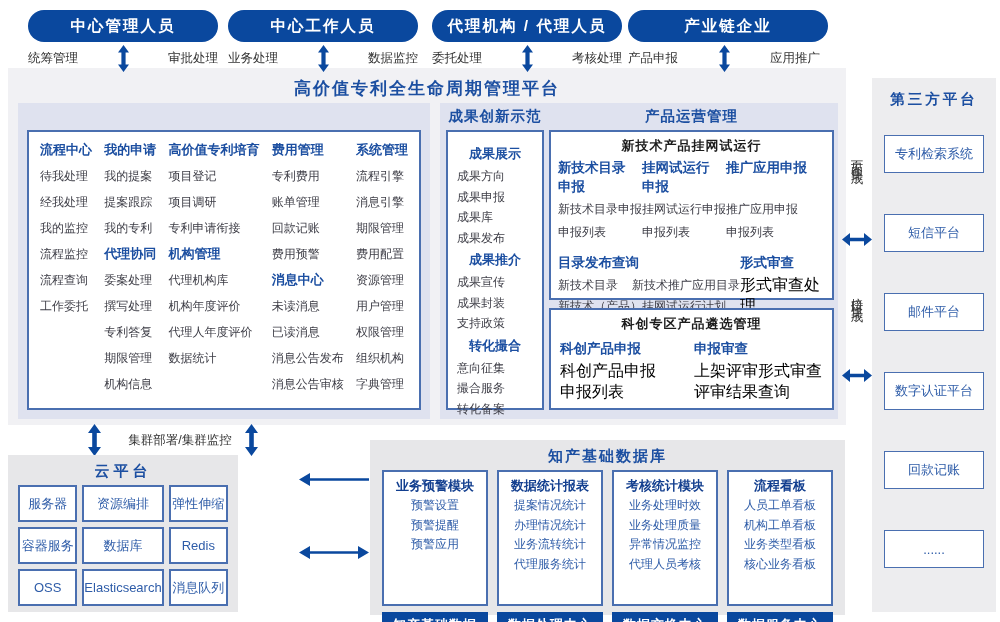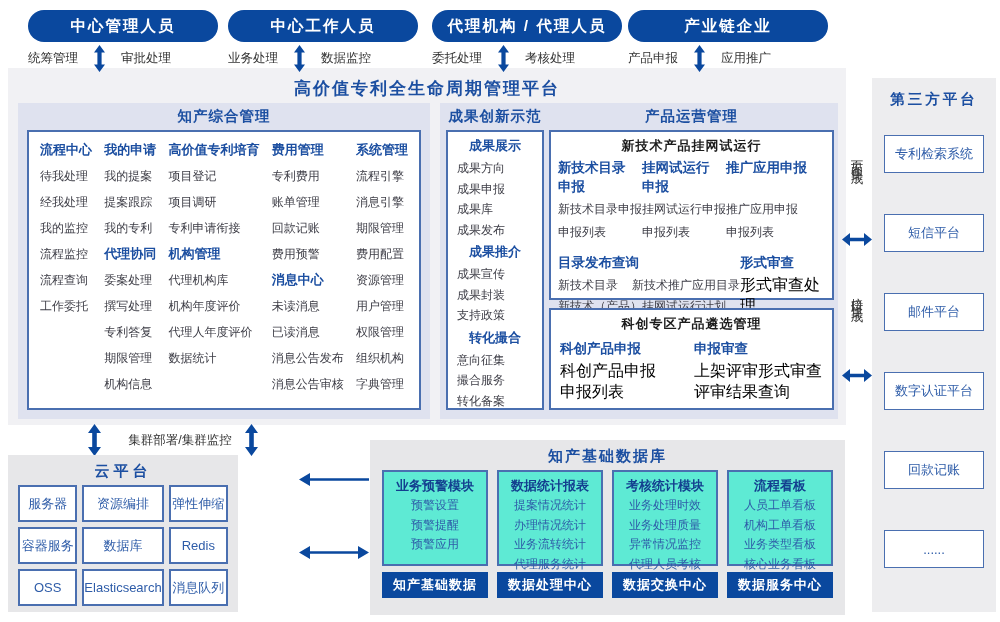--- a/index.html
+++ b/index.html
@@ -3,21 +3,21 @@
 <meta charset="utf-8">
 <style>
   html,body{margin:0;padding:0;}
   body{font-family:"Liberation Sans","DejaVu Sans",sans-serif;background:#ffffff;}
   .stage{position:relative;width:1000px;height:622px;background:#ffffff;overflow:hidden;}
 
   
   .role-hdr{position:absolute;top:10px;height:32px;background:#0a489e;color:#fff;
     font-weight:bold;font-size:15.5px;letter-spacing:2px;display:flex;align-items:center;justify-content:center;border-radius:16px;}
   #rh0{left:28px;width:190px}#rh1{left:228px;width:190px}#rh2{left:432px;width:190px}#rh3{left:628px;width:200px}
-  .role-sub{position:absolute;top:45px;height:27px;display:flex;align-items:center;justify-content:flex-start;
+  .role-sub{position:absolute;top:45px;height:27px;display:flex;align-items:center;justify-content:space-between;
     gap:16px;font-size:12.5px;color:#333;z-index:3;}
   #rs0{left:28px;width:190px}#rs1{left:228px;width:190px}#rs2{left:432px;width:190px}#rs3{left:628px;width:192px}
   .icon-wrap{display:flex;align-items:center;}
 
   
   .main-area{position:absolute;left:8px;top:68px;width:838px;height:357px;background:#f1f1f4;}
   .main-title{position:absolute;top:9px;left:0;right:0;text-align:center;color:#1c4fa1;
     font-weight:bold;font-size:17px;letter-spacing:2px;}
 
   .panel{position:absolute;top:35px;height:316px;background:#dfe2ef;}
@@ -28,21 +28,21 @@
     font-size:14.5px;letter-spacing:1px;}
   .white-box{background:#fff;border:2px solid #4a6fb0;box-sizing:border-box;}
 
   
   .z-wrap{position:absolute;left:9px;right:9px;top:27px;bottom:9px;display:flex;
     justify-content:space-between;padding:5px 11px;}
   .p-zhichan .row-h{font-size:13px;font-weight:bold;color:#1c4fa1;line-height:26px;white-space:nowrap;}
   .p-zhichan .row-i{font-size:12px;color:#3d3d46;line-height:26px;white-space:nowrap;}
 
   
-  .c-wrap{position:absolute;left:6px;right:6px;top:27px;bottom:9px;padding:2px 0;}
+  .c-wrap{position:absolute;left:6px;right:6px;top:27px;bottom:9px;padding:10px 0;}
   .p-chengguo .row-h{text-align:center;font-size:13px;font-weight:bold;color:#1c4fa1;line-height:24px;white-space:nowrap;}
   .p-chengguo .row-i{padding-left:9px;font-size:12px;color:#3d3d46;line-height:20.5px;white-space:nowrap;}
 
   
   .cp-box1{position:absolute;left:4px;right:4px;top:27px;height:170px;padding:3px 7px;}
   .cp-box2{position:absolute;left:4px;right:4px;top:205px;bottom:9px;padding:3px 7px;}
   .cp-title{text-align:center;font-weight:bold;color:#1c1c1c;font-size:13px;line-height:21px;letter-spacing:1px;}
   .cp-groups{display:flex;margin-top:2px;}
   .cp-gh{color:#1c4fa1;font-weight:bold;font-size:13.5px;line-height:19px;height:40px;width:78px;}
   .cp-group:nth-child(3) .cp-gh{width:auto;white-space:nowrap;}
@@ -85,21 +85,21 @@
   
   .mid-arrow{position:absolute;}
   #arrow-db1{left:299px;top:472px;}
   #arrow-db2{left:299px;top:545px;}
 
   
   .db{position:absolute;left:370px;top:440px;width:475px;height:175px;background:#e7e7e9;box-sizing:border-box;padding-top:5px;}
   .db-title{text-align:center;color:#1c4fa1;font-weight:bold;font-size:15px;letter-spacing:2px;line-height:22px;}
   .db-cols{display:flex;justify-content:space-between;padding:3px 12px;}
   .db-col{width:106px;display:flex;flex-direction:column;}
-  .db-box{background:#5eead4;border:2px solid #4a6fb0;height:96px;box-sizing:border-box;padding-top:3px;}
+  .db-box{background:#ffffff;border:2px solid #4a6fb0;height:136px;box-sizing:border-box;padding-top:3px;}
   .db-h{text-align:center;color:#133f8f;font-weight:bold;font-size:13px;line-height:21px;white-space:nowrap;}
   .db-box .li-item{text-align:center;color:#2e5ca8;font-size:12px;line-height:19.5px;white-space:nowrap;}
   .db-footer{margin-top:6px;background:#0a489e;color:#fff;font-weight:bold;font-size:13px;height:26px;
     display:flex;align-items:center;justify-content:center;letter-spacing:1px;white-space:nowrap;}
 </style>
 </head>
 <body>
 
 <div class="stage">
 
@@ -142,21 +142,20 @@
           <path d="M5.5 0 L11 7.5 H7.6 V19.5 H11 L5.5 27 L0 19.5 H3.4 V7.5 H0 Z" fill="#0a489e"></path>
         </svg>
       </span>
     <span>应用推广</span>
   </div>
 
   <div class="main-area">
     <div class="main-title">高价值专利全生命周期管理平台</div>
 
     <div class="panel p-zhichan">
-      <div class="panel-title">知产综合管理</div>
       <div class="white-box z-wrap">
         <div class="z-col">
             <div class="row-h">流程中心</div>
             <div class="row-i">待我处理</div>
             <div class="row-i">经我处理</div>
             <div class="row-i">我的监控</div>
             <div class="row-i">流程监控</div>
             <div class="row-i">流程查询</div>
             <div class="row-i">工作委托</div>
           </div>

